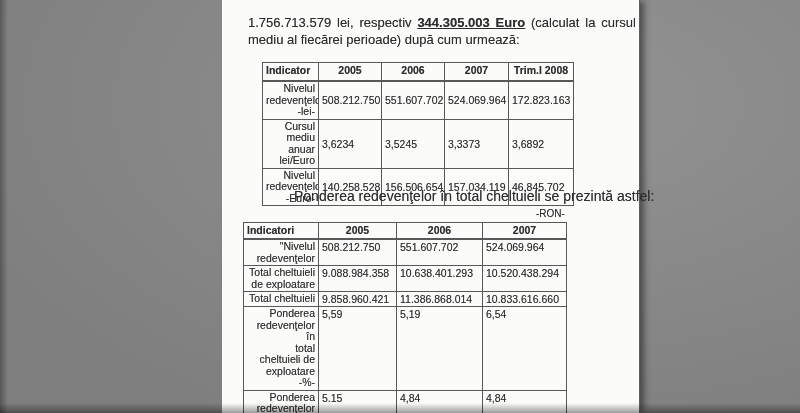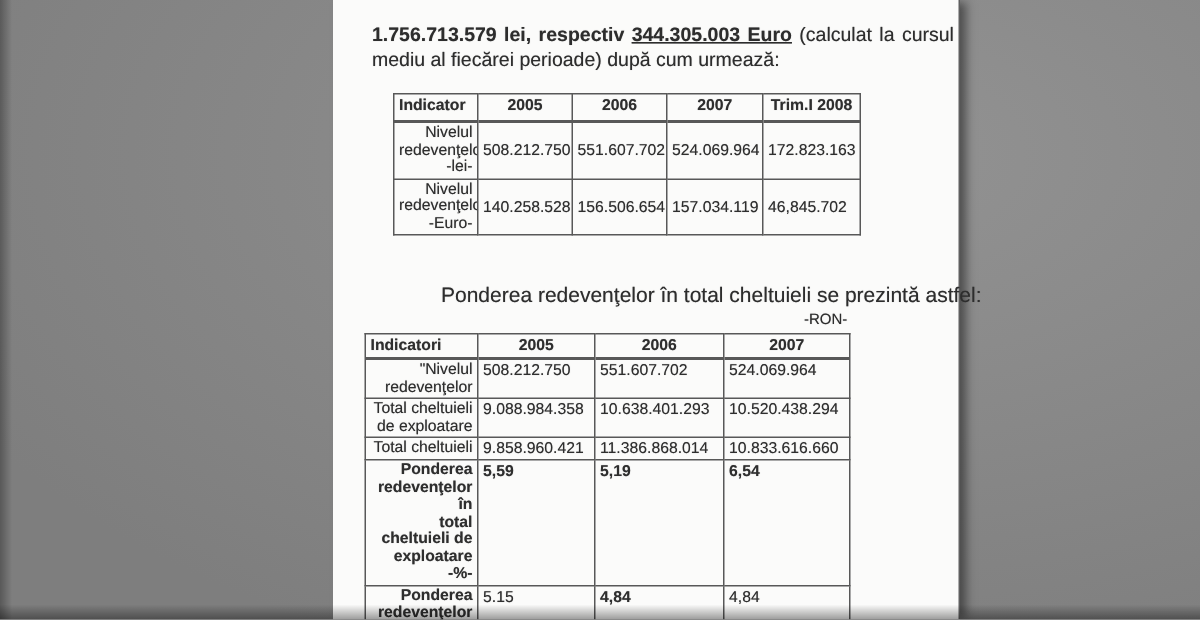--- a/index.html
+++ b/index.html
@@ -23,21 +23,21 @@
     background:#fbfbfa;
     border-right:1px solid #5f5f5f;
     box-shadow:5px 0 6px -1px rgba(25,25,25,0.55);
     color:#2d2d2d;
     text-shadow:0 0 0.5px rgba(55,55,55,0.55);
   }
   .intro{
     position:absolute;left:26px;top:14px;width:388px;
     font-size:13px;line-height:17px;text-align:justify;margin:0;
   }
-  .intro .b{font-weight:bold;}
+  .intro .b{font-weight:normal;}
   .intro .bu{font-weight:bold;text-decoration:underline;}
   table{border-collapse:collapse;table-layout:fixed;font-size:10.5px;color:#2e2e2e;}
   td,th{border:1px solid #585858;padding:1px 3px;vertical-align:top;overflow:hidden;}
   th{font-weight:bold;border-bottom-width:2px;}
   .lbl{white-space:pre-line;text-align:right;line-height:11.5px;}
   .num{text-align:left;}
   .t1{position:absolute;left:40px;top:62px;width:312px;border:1.5px solid #4c4c4c;}
   .t1 .c0{width:56px}.t1 .c1{width:63px}.t1 .c2{width:63px}.t1 .c3{width:64px}.t1 .c4{width:65px}
   .t1 th{height:15px;text-align:center;}
   .t1 th.hl{text-align:left;}
@@ -55,21 +55,21 @@
   }
   .t2{position:absolute;left:21px;top:222px;width:323px;border:1.5px solid #4c4c4c;}
   .t2 .c0{width:75px}.t2 .c1{width:78px}.t2 .c2{width:86px}.t2 .c3{width:84px}
   .t2 th{height:13px;text-align:center;}
   .t2 th.hl{text-align:left;}
   .t2 .r0 td{height:20px;}
   .t2 .r1 td{height:20px;}
   .t2 .r2 td{height:11px;}
   .t2 .r3 td{height:54px;}
   .t2 .r4 td{height:50px;}
-  .bold{font-weight:bold;margin-top:17px;}
+  .bold{font-weight:normal;margin-top:17px;}
 </style>
 </head>
 <body>
 
 <div class="stage">
   <div class="page">
 
     <p class="intro"><span class="b">1.756.713.579 lei, respectiv </span><span class="bu">344.305.003 Euro</span><span> (calculat la cursul mediu al fiecărei perioade) după cum urmează:</span></p>
 
     <table class="t1">
@@ -91,20 +91,29 @@
       </thead>
       <tbody>
         <tr class="r0">
           <td class="lbl">Nivelul
 redevenţelor
 &nbsp;&nbsp;&nbsp;-lei-</td>
           <td class="num">508.212.750</td>
           <td class="num">551.607.702</td>
           <td class="num">524.069.964</td>
           <td class="num">172.823.163</td>
+        </tr>
+        <tr class="r1">
+          <td class="lbl">Cursul
+mediu anuar
+lei/Euro</td>
+          <td class="num">3,6234</td>
+          <td class="num">3,5245</td>
+          <td class="num">3,3373</td>
+          <td class="num">3,6892</td>
         </tr>
         <tr class="r2">
           <td class="lbl">Nivelul
 redevenţelo(
 &nbsp;&nbsp;&nbsp;-Euro-</td>
           <td class="num">140.258.528</td>
           <td class="num">156.506.654</td>
           <td class="num">157.034.119</td>
           <td class="num">46,845.702</td>
         </tr>

